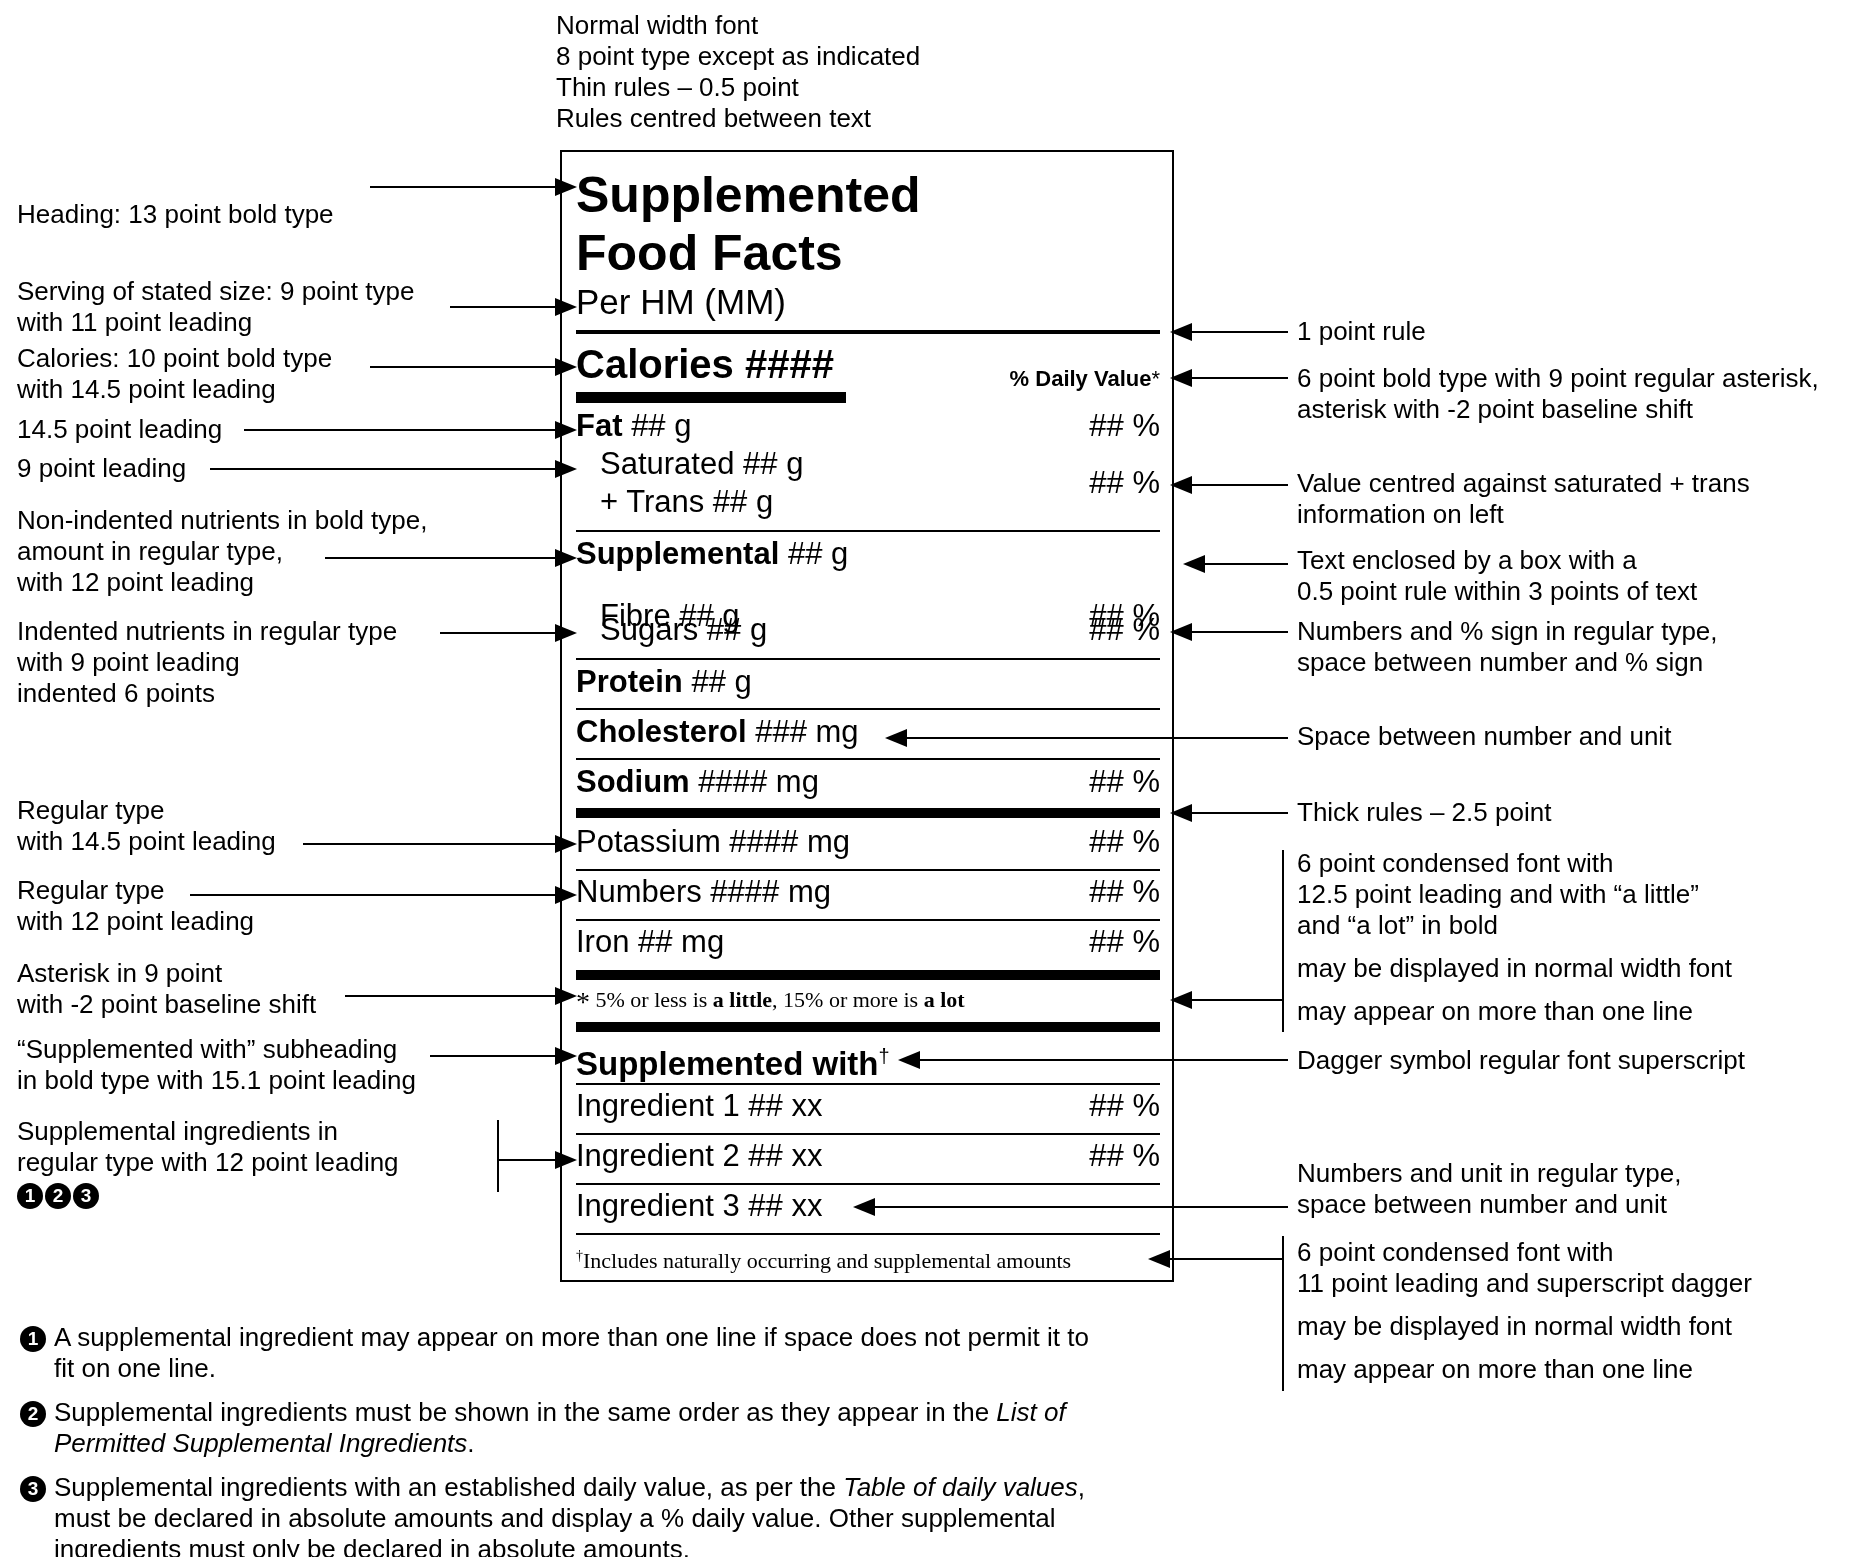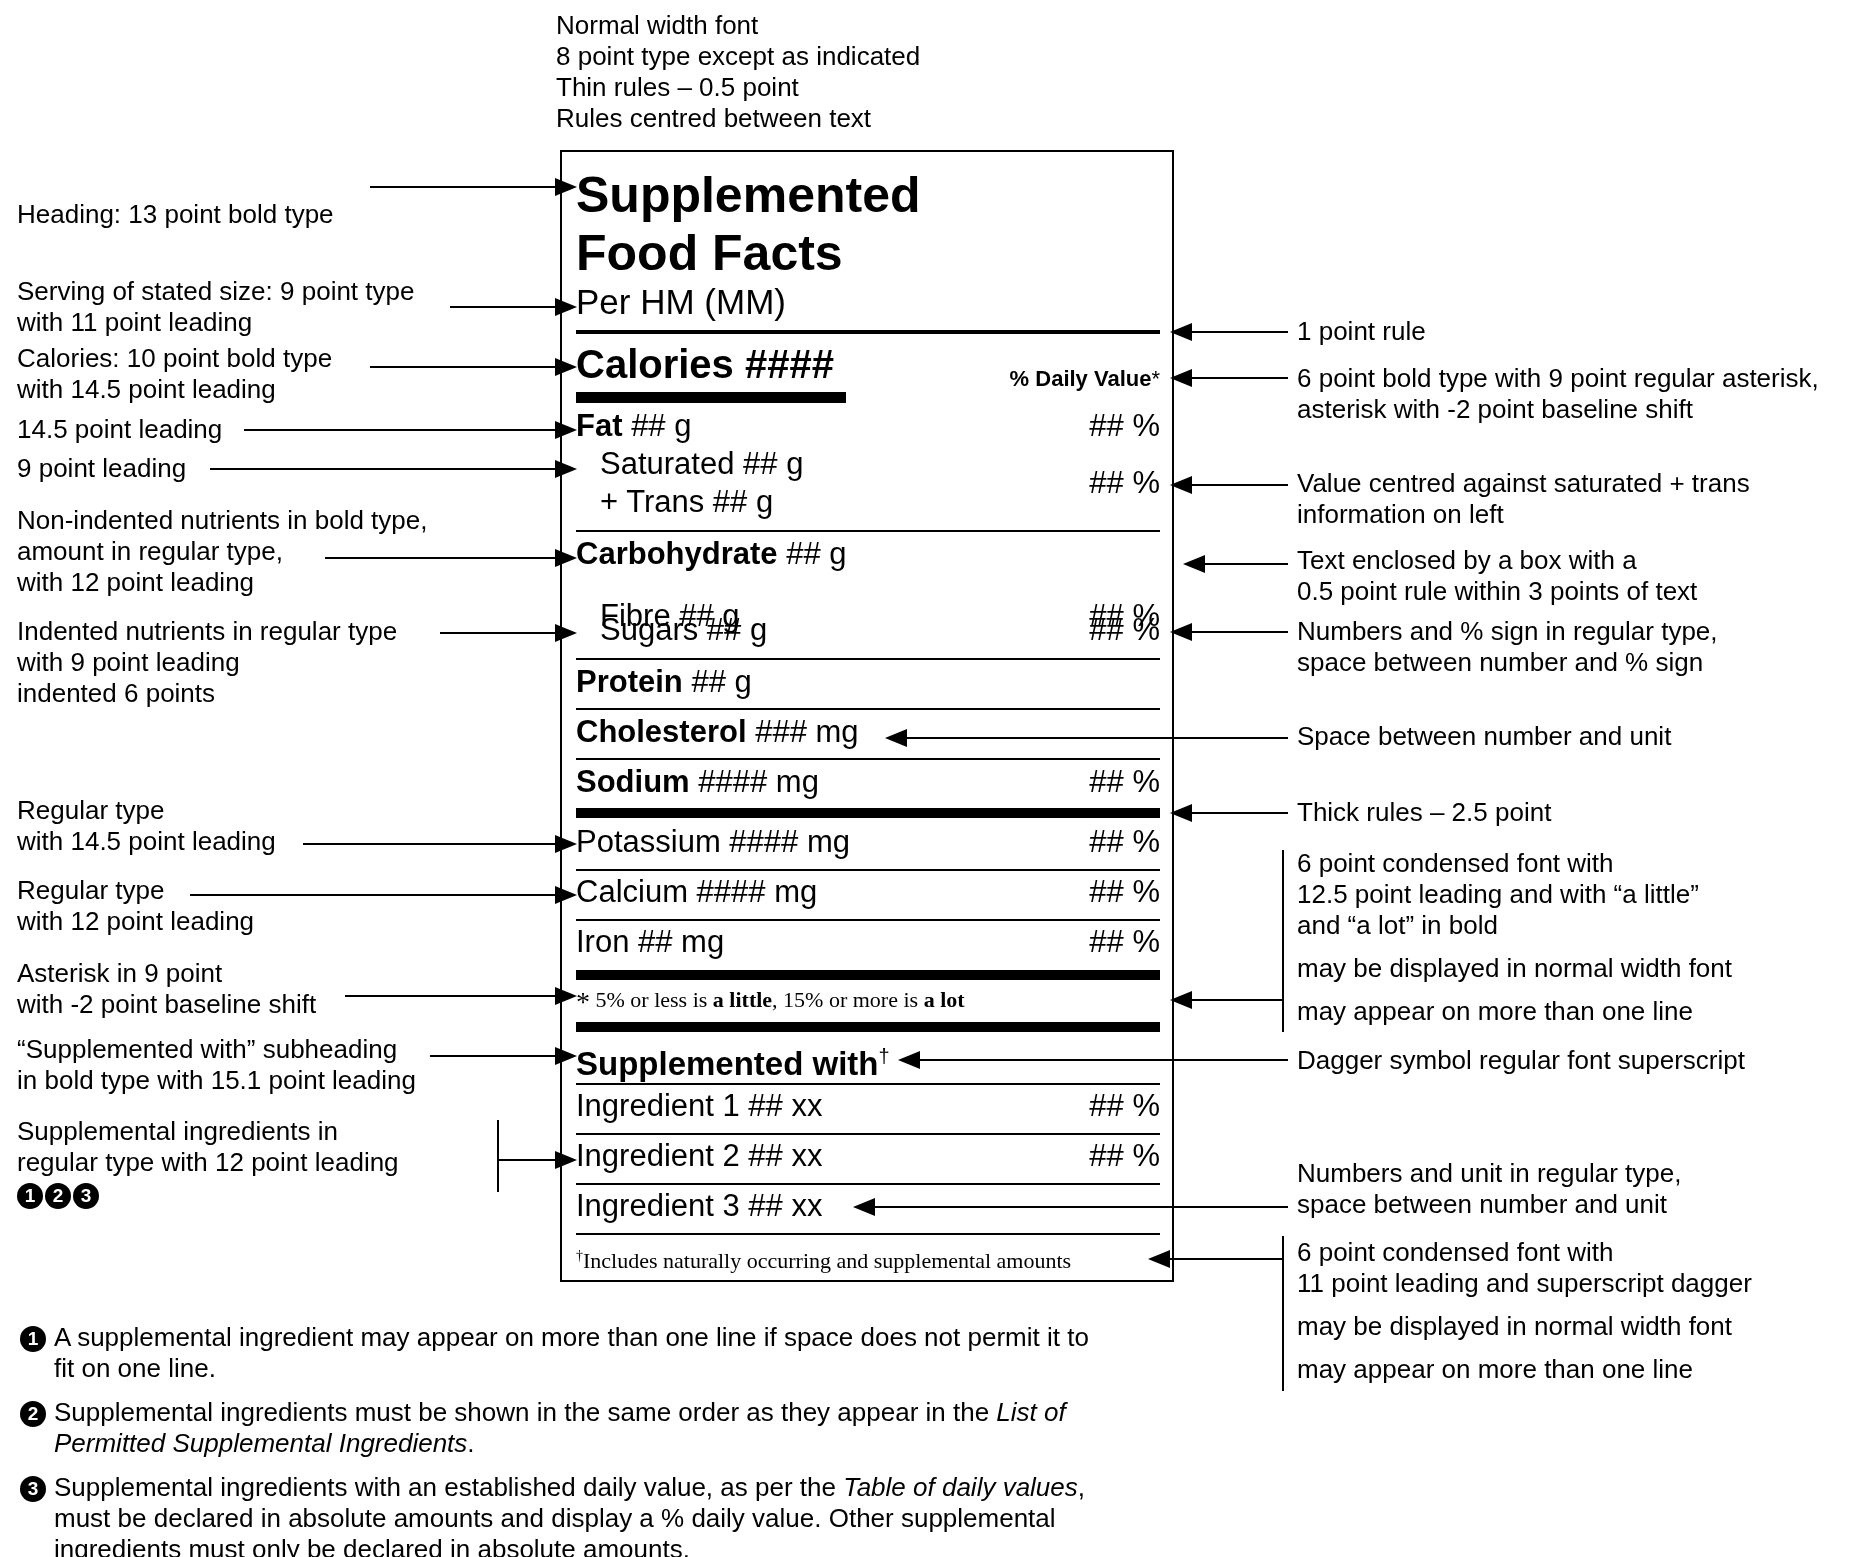--- a/index.html
+++ b/index.html
@@ -76,21 +76,21 @@
   </div>
   <div class="row big" style="top:294px; padding-left:24px;">
     <span>Saturated ## g</span>
   </div>
   <div class="row big" style="top:313px;">
     <span class="pct">## %</span>
   </div>
   <div class="rule-thin" style="top:378px;"></div>
 
   <div class="row big" style="top:384px;">
-    <span class="bold">Carbohydrate</span>
+    <span class="bold">Supplemental</span>
     <span>## g</span>
   </div>
   <div class="row big" style="top:422px; padding-left:24px;margin-top:24px;">
     <span>Fibre ## g</span>
     <span class="pct">## %</span>
   </div>
   <div class="row big" style="top:460px; padding-left:24px;">
     <span>Sugars ## g</span>
     <span class="pct">## %</span>
   </div>
@@ -115,21 +115,21 @@
   </div>
   <div class="rule-thick" style="top:656px;"></div>
 
   <div class="row big" style="top:672px;">
     <span>Potassium #### mg</span>
     <span class="pct">## %</span>
   </div>
   <div class="rule-thin" style="top:717px;"></div>
 
   <div class="row big" style="top:722px;">
-    <span>Calcium #### mg</span>
+    <span>Numbers #### mg</span>
     <span class="pct">## %</span>
   </div>
   <div class="rule-thin" style="top:767px;"></div>
 
   <div class="row big" style="top:772px;">
     <span>Iron ## mg</span>
     <span class="pct">## %</span>
   </div>
   <div class="rule-thick" style="top:818px;"></div>
 

